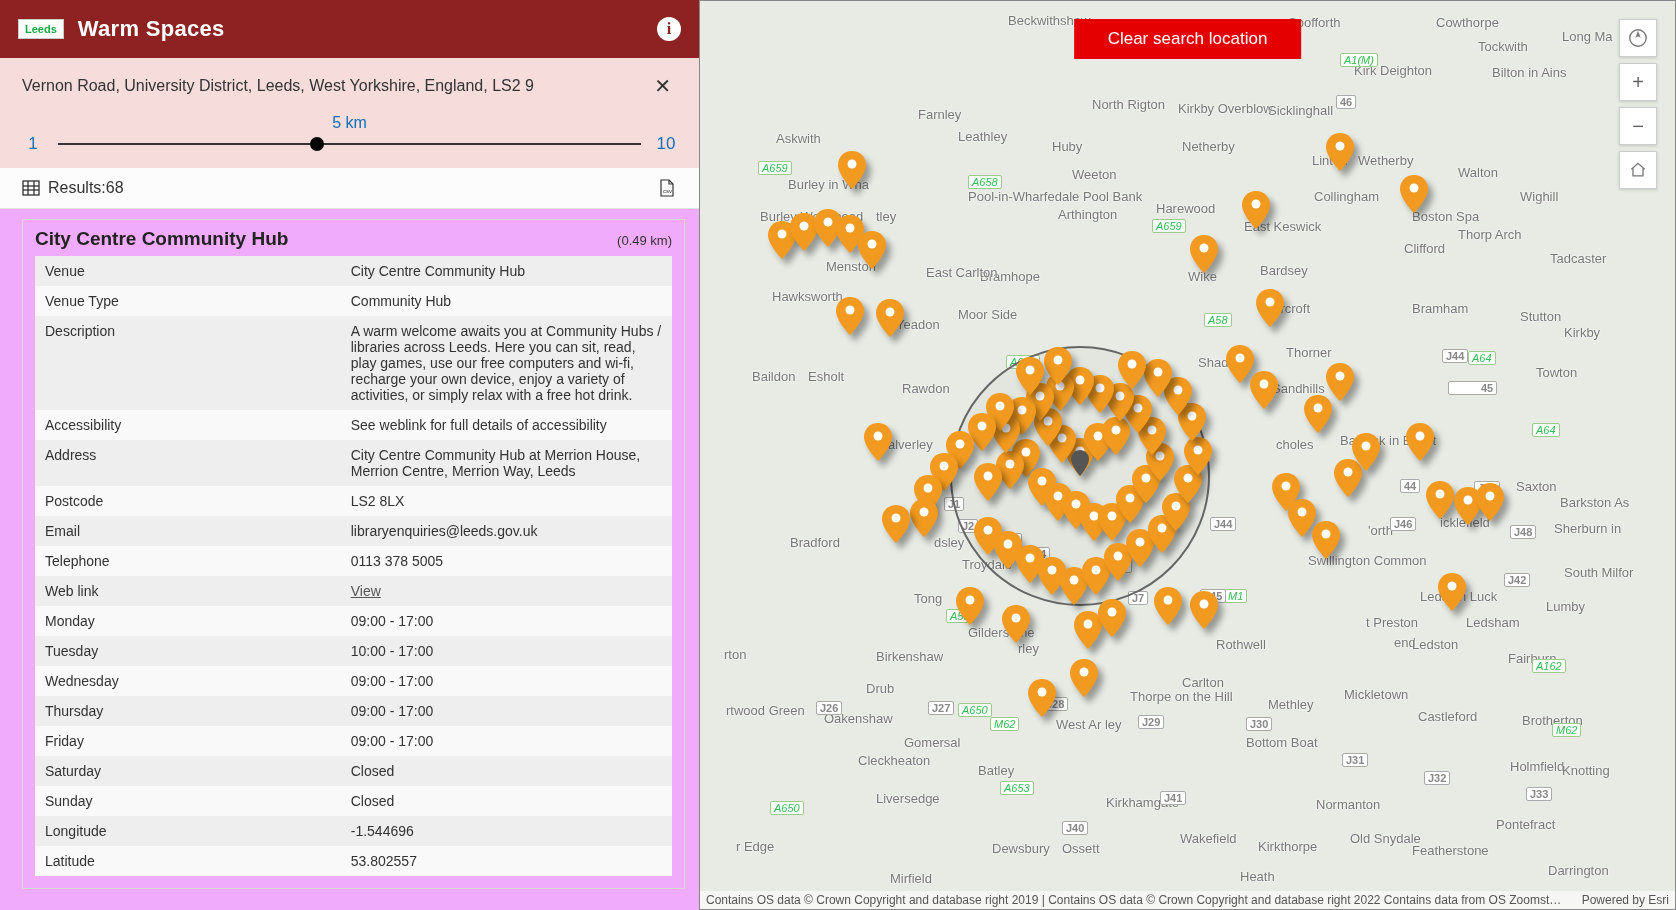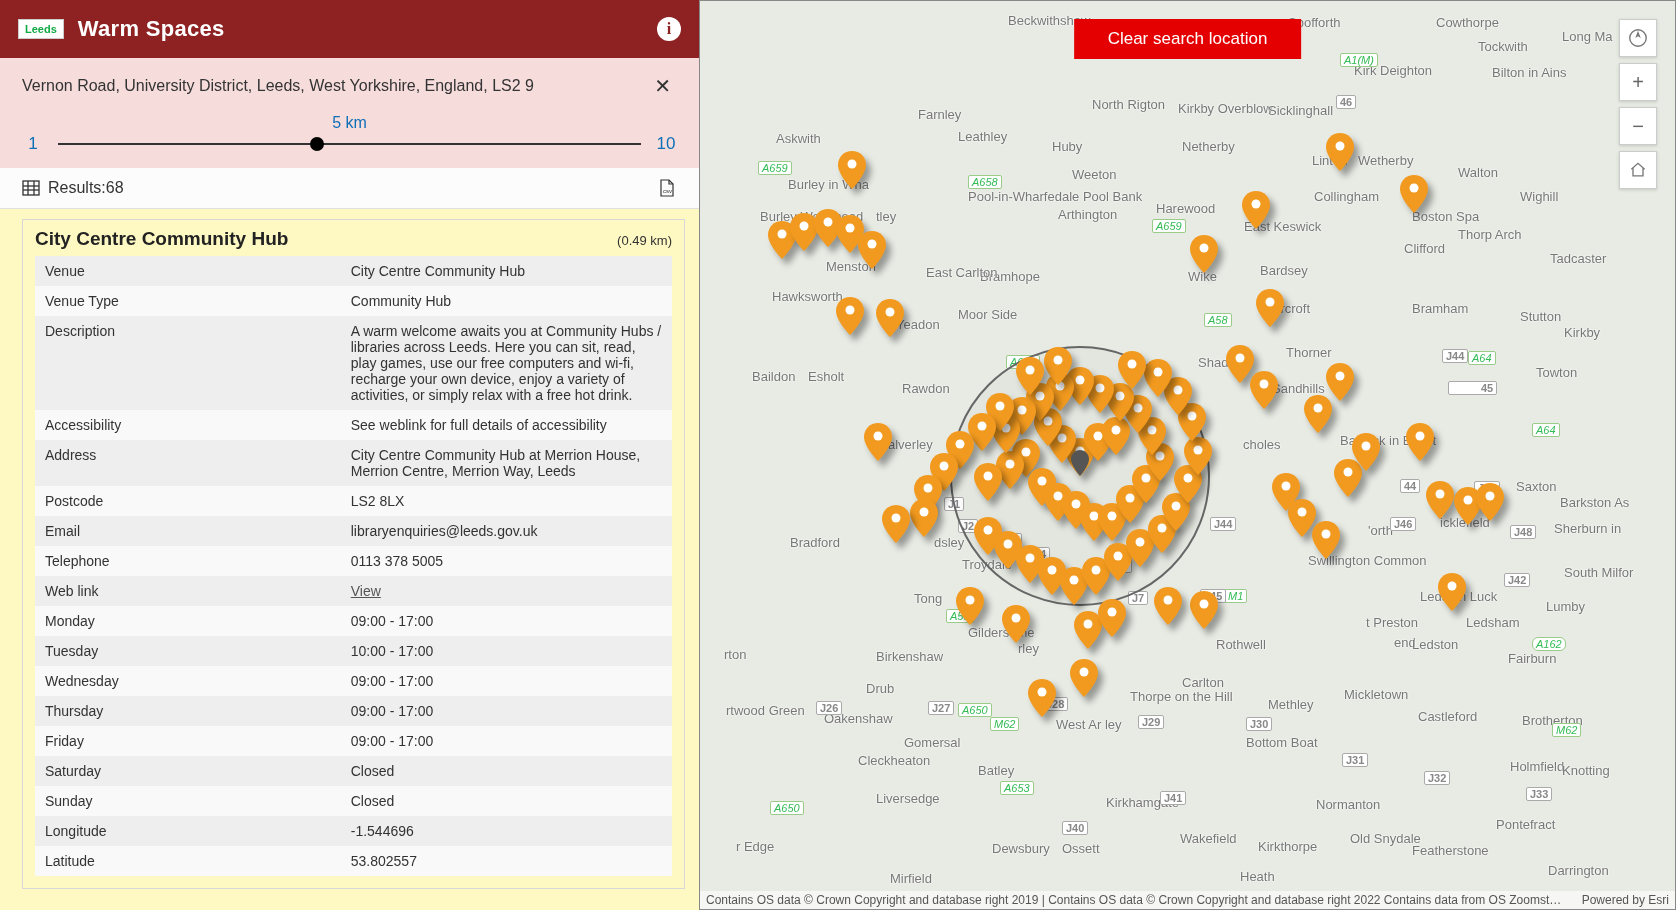--- a/index.html
+++ b/index.html
@@ -1,17 +1,17 @@
 <!DOCTYPE html>
 <html><head>
 <meta charset="utf-8">
 <style>
 * { box-sizing: border-box; margin: 0; padding: 0; }
 body { font-family: "Segoe UI", Arial, sans-serif; width: 1676px; height: 910px; overflow: hidden; display: flex; }
-.left-panel { width: 699px; display: flex; flex-direction: column; background: #fef9c3; }
+.left-panel { width: 699px; display: flex; flex-direction: column; background: #f0abfc; }
 .header { background: #8e2223; color: #fff; height: 58px; display: flex; align-items: center; padding: 0 18px; }
 .header-logo { background: #fff; color: #1a4; font-size: 11px; font-weight: bold; padding: 3px 6px; margin-right: 14px; border: 1px solid #ccc; }
 .header-title { font-size: 22px; font-weight: 600; flex: 1; letter-spacing: 0.3px; }
 .info-icon { width: 24px; height: 24px; border-radius: 50%; background: #fff; color: #8e2223; display: flex; align-items: center; justify-content: center; font-weight: bold; font-size: 16px; font-family: serif; cursor: pointer; }
 .search-region { background: #f6dddc; padding: 0 0 0 0; }
 .search-row { display: flex; align-items: center; padding: 16px 22px 10px 22px; }
 .search-text { flex: 1; font-size: 16px; color: #333; }
 .close-x { font-size: 20px; color: #333; cursor: pointer; padding: 0 6px; }
 .slider-row { padding: 6px 22px 14px 22px; }
 .slider-label { text-align: center; color: #0f6fb7; font-size: 16px; margin-bottom: 2px; }
@@ -237,21 +237,21 @@
       <span class="place-label" style="left: 864px; top: 324px;">Kirkby</span>
       <span class="place-label" style="left: 836px; top: 364px;">Towton</span>
       <span class="place-label" style="left: 586px; top: 344px;">Thorner</span>
       <span class="place-label" style="left: 572px; top: 380px;">Sandhills</span>
       <span class="place-label" style="left: 498px; top: 354px;">Shadwell</span>
       <span class="place-label" style="left: 108px; top: 338px; margin-top: 30px;">Esholt</span>
       <span class="place-label" style="left: 202px; top: 380px;">Rawdon</span>
       <span class="place-label" style="left: 196px; top: 316px;">Yeadon</span>
       <span class="place-label" style="left: 52px; top: 368px;">Baildon</span>
       <span class="place-label" style="left: 188px; top: 436px;">alverley</span>
-      <span class="place-label" style="left: 543px; top: 436px;">choles</span>
+      <span class="place-label" style="left: 576px; top: 436px;">choles</span>
       <span class="place-label" style="left: 640px; top: 432px;">Barwick in Elmet</span>
       <span class="place-label" style="left: 816px; top: 478px;">Saxton</span>
       <span class="place-label" style="left: 860px; top: 494px;">Barkston As</span>
       <span class="place-label" style="left: 854px; top: 520px;">Sherburn in</span>
       <span class="place-label" style="left: 608px; top: 552px;">Swillington Common</span>
       <span class="place-label" style="left: 740px; top: 514px;">icklefield</span>
       <span class="place-label" style="left: 668px; top: 522px;">'orth</span>
       <span class="place-label" style="left: 234px; top: 534px;">dsley</span>
       <span class="place-label" style="left: 262px; top: 556px;">Troydale</span>
       <span class="place-label" style="left: 90px; top: 534px;">Bradford</span>
@@ -308,21 +308,21 @@
       <span class="road-shield" style="left: 306px; top: 354px;">A660</span>
       <span class="road-shield" style="left: 832px; top: 422px;">A64</span>
       <span class="road-shield" style="left: 246px; top: 608px;">A58</span>
       <span class="road-shield" style="left: 258px; top: 702px;">A650</span>
       <span class="road-shield" style="left: 290px; top: 716px;">M62</span>
       <span class="road-shield" style="left: 852px; top: 722px;">M62</span>
       <span class="road-shield" style="left: 524px; top: 588px;">M1</span>
       <span class="road-shield" style="left: 70px; top: 800px;">A650</span>
       <span class="road-shield" style="left: 300px; top: 780px;">A653</span>
       <span class="road-shield" style="left: 640px; top: 52px;">A1(M)</span>
-      <span class="road-shield" style="left: 832px; top: 636px; border-radius: 6px;">A162</span>
+      <span class="road-shield" style="left: 832px; top: 658px;">A162</span>
       <span class="road-shield junction" style="left: 636px; top: 94px;">46</span>
       <span class="road-shield junction" style="left: 748px; top: 380px; padding-left: 32px;">45</span>
       <span class="road-shield junction" style="left: 742px; top: 348px;">J44</span>
       <span class="road-shield junction" style="left: 700px; top: 478px;">44</span>
       <span class="road-shield junction" style="left: 774px; top: 480px;">J47</span>
       <span class="road-shield junction" style="left: 690px; top: 516px;">J46</span>
       <span class="road-shield junction" style="left: 500px; top: 588px;">J45</span>
       <span class="road-shield junction" style="left: 510px; top: 516px;">J44</span>
       <span class="road-shield junction" style="left: 810px; top: 524px;">J48</span>
       <span class="road-shield junction" style="left: 804px; top: 572px;">J42</span>

